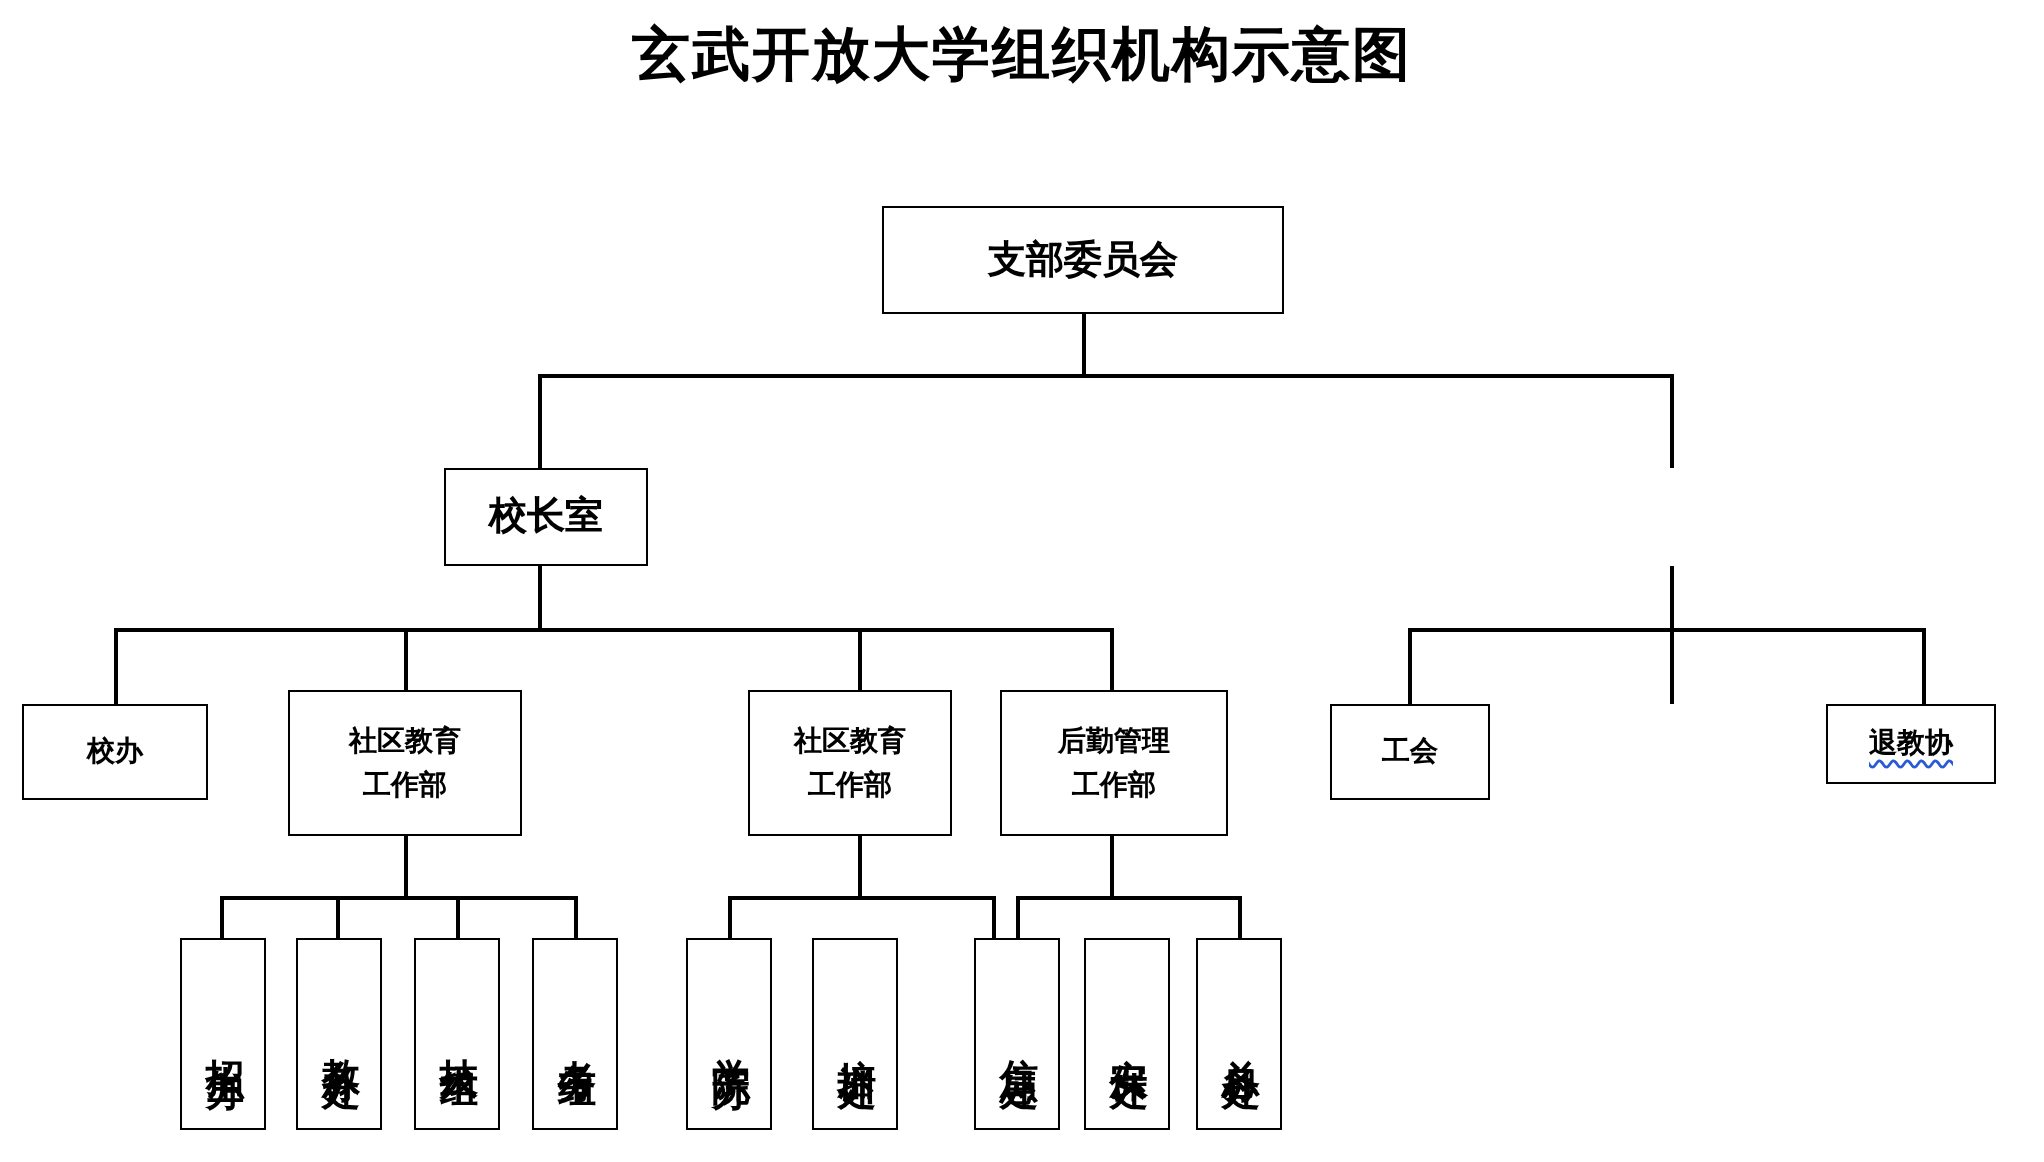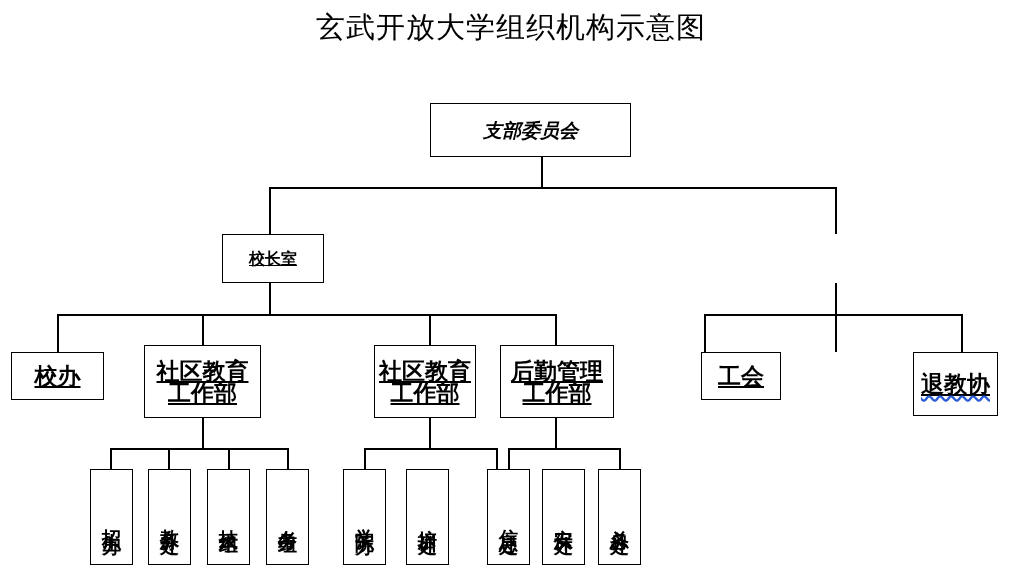--- a/index.html
+++ b/index.html
@@ -19,21 +19,21 @@
     background: #ffffff;
     overflow: hidden;
   }
   #chart-title {
     position: absolute;
     left: 0;
     top: 8px;
     width: 1022px;
     text-align: center;
     font-family: "DejaVu Serif", "Liberation Serif", serif;
-    font-weight: normal;
+    font-weight: bold;
     font-size: 29px;
     letter-spacing: 1px;
     line-height: 38px;
     white-space: nowrap;
   }
 
   
   .node {
     position: absolute;
     box-sizing: border-box;
@@ -46,22 +46,22 @@
     font-family: "DejaVu Serif", "Liberation Serif", serif;
     font-weight: bold;
     color: #000000;
     z-index: 3;
   }
   .node .label {
     display: block;
     white-space: pre-line;
   }
   .node.lvl0 { font-size: 19px; line-height: 24px; }
-  .node.lvl1 { font-size: 16px; line-height: 23px; text-decoration: underline; }
-  .node.lvl2 { font-size: 23px; line-height: 22px; text-decoration: underline; }
+  .node.lvl1 { font-size: 19px; line-height: 23px; }
+  .node.lvl2 { font-size: 14px; line-height: 22px; }
 
   
   .node.vert {
     font-size: 19px;
     line-height: 30px;
     padding-top: 2px;
   }
   .node.vert .label {
     writing-mode: vertical-rl;
     text-orientation: upright;
@@ -117,21 +117,21 @@
   <div class="vline" style="left:429px; top:418px; height:32px;"></div>
   <div class="hline" style="left:364px; top:448px; width:134px;"></div>
   <div class="vline" style="left:364px; top:448px; height:21px;"></div>
   <div class="vline" style="left:496px; top:448px; height:21px;"></div>
 
   <div class="vline" style="left:555px; top:418px; height:32px;"></div>
   <div class="hline" style="left:508px; top:448px; width:113px;"></div>
   <div class="vline" style="left:508px; top:448px; height:21px;"></div>
   <div class="vline" style="left:619px; top:448px; height:21px;"></div>
 
-  <div class="node lvl0" style="left:430px; top:103px; width:201px; height:54px;font-style:italic;">
+  <div class="node lvl0" style="left:441px; top:103px; width:201px; height:54px;">
     <span class="label">支部委员会</span>
   </div>
 
   <div class="node lvl1" style="left:222px; top:234px; width:102px; height:49px;">
     <span class="label">校长室</span>
   </div>
 
 
   <div class="node lvl2" style="left:11px; top:352px; width:93px; height:48px;">
     <span class="label">校办</span>
@@ -145,26 +145,26 @@
   <div class="node lvl2" style="left:374px; top:345px; width:102px; height:73px;">
     <span class="label">社区教育
 工作部</span>
   </div>
 
   <div class="node lvl2" style="left:500px; top:345px; width:114px; height:73px;">
     <span class="label">后勤管理
 工作部</span>
   </div>
 
-  <div class="node lvl2" style="left:665px; top:352px; width:80px; height:48px;margin-left:36px;">
+  <div class="node lvl2" style="left:665px; top:352px; width:80px; height:48px;">
     <span class="label">工会</span>
   </div>
 
 
-  <div class="node lvl2 squiggle" style="left:913px; top:352px; width:85px; height:64px;">
+  <div class="node lvl2 squiggle" style="left:913px; top:352px; width:85px; height:40px;">
     <span class="label">退教协</span>
   </div>
 
   <div class="node vert" style="left:90px; top:469px; width:43px; height:96px;">
     <span class="label">招生办</span>
   </div>
 
   <div class="node vert" style="left:148px; top:469px; width:43px; height:96px;">
     <span class="label">教务处</span>
   </div>

